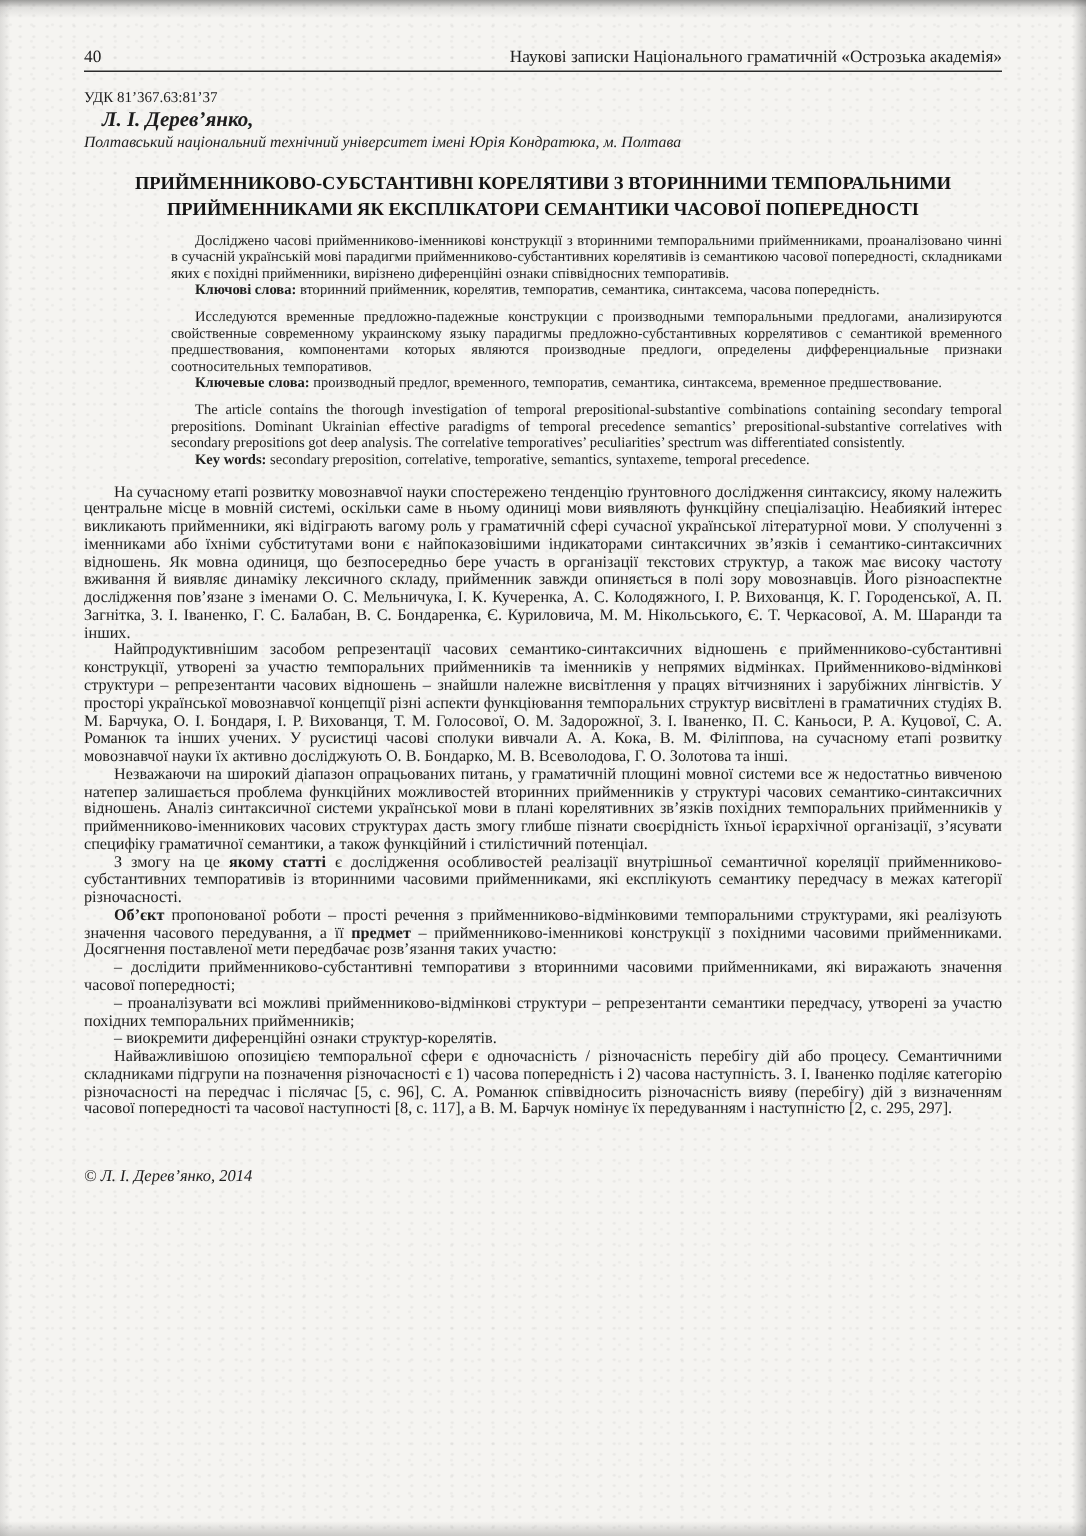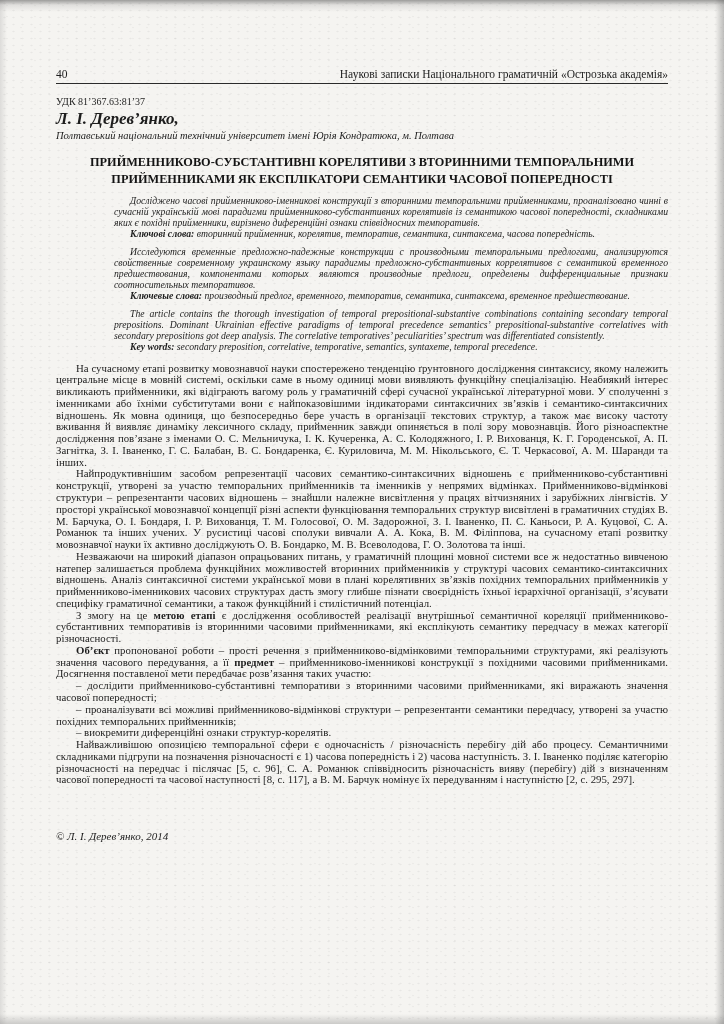--- a/index.html
+++ b/index.html
@@ -18,44 +18,42 @@
       linear-gradient(to left, rgba(105,105,105,0.40), rgba(0,0,0,0) 9px),
       linear-gradient(to top, rgba(115,115,115,0.32), rgba(0,0,0,0) 10px),
       linear-gradient(to right, rgba(135,135,135,0.22), rgba(0,0,0,0) 7px),
       radial-gradient(rgba(60,60,60,0.07) 0.7px, rgba(0,0,0,0) 1.4px),
       radial-gradient(rgba(60,60,60,0.05) 0.7px, rgba(0,0,0,0) 1.4px);
     background-size: 100% 100%, 100% 100%, 100% 100%, 100% 100%, 9px 7px, 14px 11px;
   }
   .runhead {
     display: flex; justify-content: space-between; align-items: baseline;
     font-size: 11.5px;
-    margin-top: 36px;
   }
   .runhead .journal { text-align: right; }
   .rule { border-top: 1.4px solid #2b2b2b; margin-top: 3px; height: 0; }
   .udc { text-align: left; font-size: 10px; margin-top: 12px; }
-  .author { font-weight: bold; font-style: italic; font-size: 17px; margin-top: 2px; }
+  .author { font-weight: bold; font-style: italic; font-size: 14px; margin-top: 2px; margin-left: 12px; }
   .affil { font-style: italic; font-size: 10.5px; margin-top: 1px; }
   .title {
     text-align: center; font-size: 12.3px; font-weight: bold;
     margin: 13px 2px 9px 2px; line-height: 1.35; color: #141414;
   }
   .abstracts {
     margin-left: 58px;
-    font-style: italic;
     font-size: 9.7px;
     line-height: 1.13;
   }
   .abstracts p { margin: 0; text-indent: 16px; text-align: justify; }
   .abstracts p.gap { margin-top: 7px; }
   .abstracts b { font-weight: bold; }
   main { margin-top: 10px; font-size: 10.8px; line-height: 1.09; text-align: justify; }
   main p { margin: 0; text-indent: 20px; }
   main b { font-weight: bold; }
-  .footer { margin-top: 44px; font-style: italic; font-size: 11px; }
+  .footer { margin-top: 32px; font-style: italic; font-size: 11px; }
 </style>
 </head>
 <body>
 
 <div class="page">
 
   <div class="runhead">
     <span class="pageno">40</span>
     <span class="journal">Наукові записки Національного граматичній «Острозька академія»</span>
   </div>
@@ -75,21 +73,21 @@
     <p><b>Ключевые слова:</b><span> производный предлог, временного, темпоратив, семантика, синтаксема, временное предшествование.</span></p>
 
     <p class="gap">The article contains the thorough investigation of temporal prepositional-substantive combinations containing secondary temporal prepositions. Dominant Ukrainian effective paradigms of temporal precedence semantics’ prepositional-substantive correlatives with secondary prepositions got deep analysis. The correlative temporatives’ peculiarities’ spectrum was differentiated consistently.</p>
     <p><b>Key words:</b><span> secondary preposition, correlative, temporative, semantics, syntaxeme, temporal precedence.</span></p>
   </section>
 
   <main>
     <p>На сучасному етапі розвитку мовознавчої науки спостережено тенденцію ґрунтовного дослідження синтаксису, якому належить центральне місце в мовній системі, оскільки саме в ньому одиниці мови виявляють функційну спеціалізацію. Неабиякий інтерес викликають прийменники, які відіграють вагому роль у граматичній сфері сучасної української літературної мови. У сполученні з іменниками або їхніми субститутами вони є найпоказовішими індикаторами синтаксичних зв’язків і семантико-синтаксичних відношень. Як мовна одиниця, що безпосередньо бере участь в організації текстових структур, а також має високу частоту вживання й виявляє динаміку лексичного складу, прийменник завжди опиняється в полі зору мовознавців. Його різноаспектне дослідження пов’язане з іменами О. С. Мельничука, І. К. Кучеренка, А. С. Колодяжного, І. Р. Вихованця, К. Г. Городенської, А. П. Загнітка, З. І. Іваненко, Г. С. Балабан, В. С. Бондаренка, Є. Куриловича, М. М. Нікольського, Є. Т. Черкасової, А. М. Шаранди та інших.</p>
     <p>Найпродуктивнішим засобом репрезентації часових семантико-синтаксичних відношень є прийменниково-субстантивні конструкції, утворені за участю темпоральних прийменників та іменників у непрямих відмінках. Прийменниково-відмінкові структури – репрезентанти часових відношень – знайшли належне висвітлення у працях вітчизняних і зарубіжних лінгвістів. У просторі української мовознавчої концепції різні аспекти функціювання темпоральних структур висвітлені в граматичних студіях В. М. Барчука, О. І. Бондаря, І. Р. Вихованця, Т. М. Голосової, О. М. Задорожної, З. І. Іваненко, П. С. Каньоси, Р. А. Куцової, С. А. Романюк та інших учених. У русистиці часові сполуки вивчали А. А. Кока, В. М. Філіппова, на сучасному етапі розвитку мовознавчої науки їх активно досліджують О. В. Бондарко, М. В. Всеволодова, Г. О. Золотова та інші.</p>
     <p>Незважаючи на широкий діапазон опрацьованих питань, у граматичній площині мовної системи все ж недостатньо вивченою натепер залишається проблема функційних можливостей вторинних прийменників у структурі часових семантико-синтаксичних відношень. Аналіз синтаксичної системи української мови в плані корелятивних зв’язків похідних темпоральних прийменників у прийменниково-іменникових часових структурах дасть змогу глибше пізнати своєрідність їхньої ієрархічної організації, з’ясувати специфіку граматичної семантики, а також функційний і стилістичний потенціал.</p>
-    <p><span>З змогу на це </span><b>метою етапі</b><span> є дослідження особливостей реалізації внутрішньої семантичної кореляції прийменниково-субстантивних темпоративів із вторинними часовими прийменниками, які експлікують семантику передчасу в межах категорії різночасності.</span></p>
+    <p><span>З змогу на це </span><b>якому статті</b><span> є дослідження особливостей реалізації внутрішньої семантичної кореляції прийменниково-субстантивних темпоративів із вторинними часовими прийменниками, які експлікують семантику передчасу в межах категорії різночасності.</span></p>
     <p><b>Об’єкт</b><span> пропонованої роботи – прості речення з прийменниково-відмінковими темпоральними структурами, які реалізують значення часового передування, а її </span><b>предмет</b><span> – прийменниково-іменникові конструкції з похідними часовими прийменниками. Досягнення поставленої мети передбачає розв’язання таких участю:</span></p>
     <p>– дослідити прийменниково-субстантивні темпоративи з вторинними часовими прийменниками, які виражають значення часової попередності;</p>
     <p>– проаналізувати всі можливі прийменниково-відмінкові структури – репрезентанти семантики передчасу, утворені за участю похідних темпоральних прийменників;</p>
     <p>– виокремити диференційні ознаки структур-корелятів.</p>
     <p>Найважливішою опозицією темпоральної сфери є одночасність / різночасність перебігу дій або процесу. Семантичними складниками підгрупи на позначення різночасності є 1) часова попередність і 2) часова наступність. З. І. Іваненко поділяє категорію різночасності на передчас і післячас [5, с. 96], С. А. Романюк співвідносить різночасність вияву (перебігу) дій з визначенням часової попередності та часової наступності [8, с. 117], а В. М. Барчук номінує їх передуванням і наступністю [2, с. 295, 297].</p>
   </main>
 
   <div class="footer">© Л. І. Дерев’янко, 2014</div>
 
 </div>

